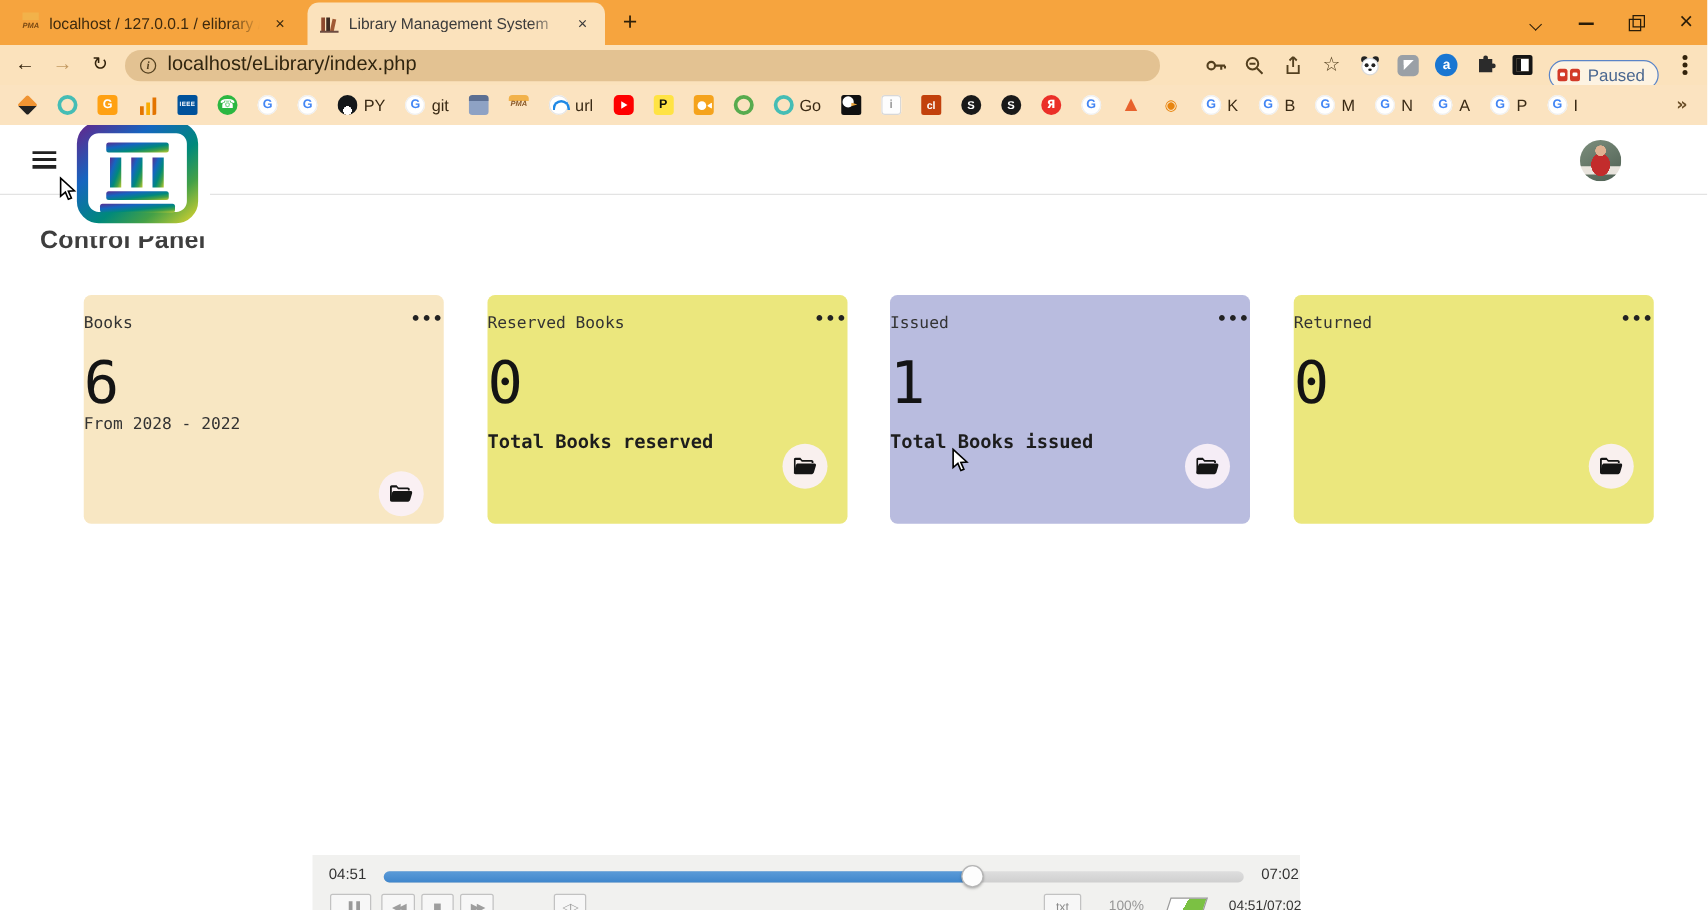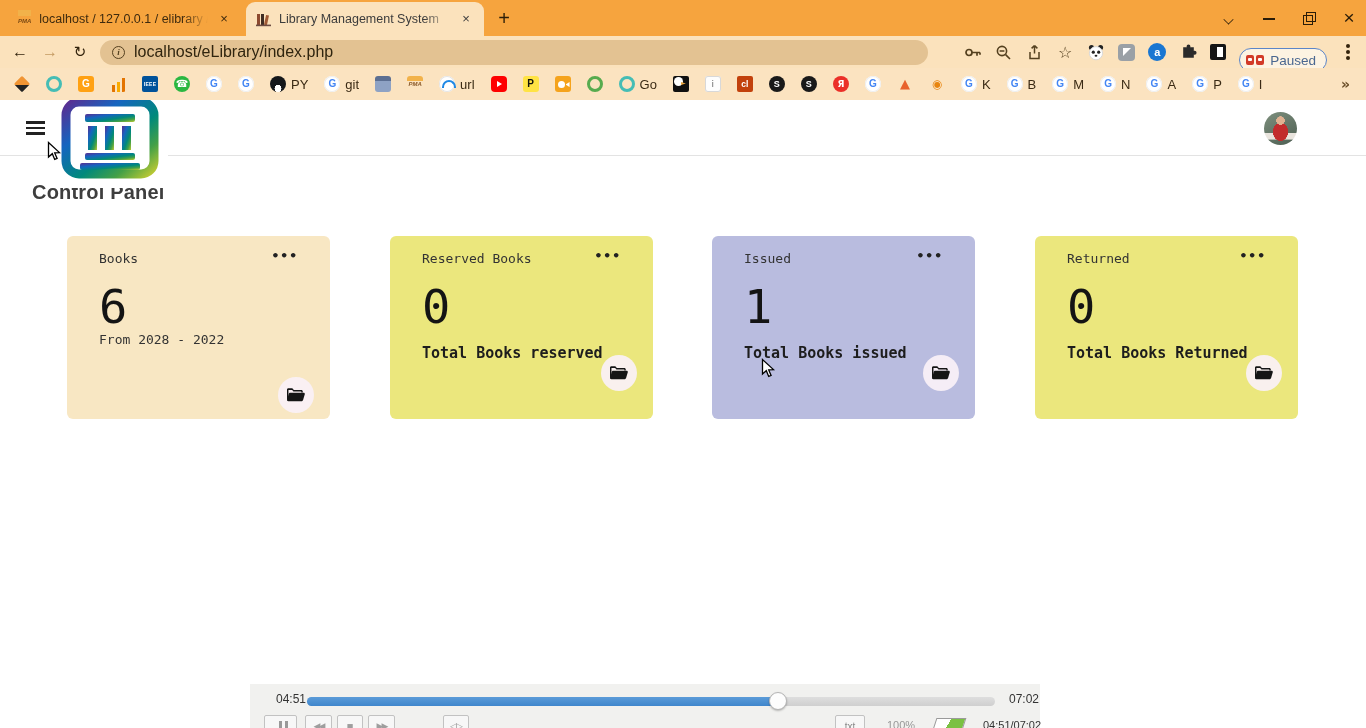--- a/index.html
+++ b/index.html
@@ -105,36 +105,36 @@
   .site-logo { position:absolute; left:52px; top:-6px; background:#fff; padding:4px 8px; z-index:2; }
   .site-avatar { position:absolute; left:1264px; top:12px; width:33px; height:33px; border-radius:50%; overflow:hidden;
     background:
       radial-gradient(circle at 50% 26%, #e0b191 0 14%, rgba(0,0,0,0) 15%),
       radial-gradient(ellipse at 50% 60%, #c22c2c 0 32%, rgba(0,0,0,0) 33%),
       linear-gradient(#e9e4dd 0 0) 0 80%/100% 20% no-repeat,
       linear-gradient(150deg,#7d8f7d,#4d5e52); }
   .page-title { position:absolute; left:32px; top:81px; font-size:20px; font-weight:700; color:#3e3e3e; letter-spacing:.2px; }
 
   
-  .card { position:absolute; top:136px; width:263px; height:183px; border-radius:6px; padding:15px 32px;
+  .card { position:absolute; top:136px; width:288px; height:183px; border-radius:6px; padding:15px 0;
     font-family:"DejaVu Sans Mono", monospace; color:#222; }
   .card-1 { left:67px; } .card-2 { left:390px; } .card-3 { left:712px; } .card-4 { left:1035px; }
   .card-head { display:flex; justify-content:space-between; align-items:flex-start; }
   .card-title { font-size:13px; color:#333; }
   .card-menu { font-size:13px; font-weight:700; letter-spacing:1px; color:#222; line-height:10px; }
   .card-num { font-size:47px; line-height:1; margin-top:17px; color:#141414; }
   .card-label { font-size:15px; font-weight:700; margin-top:14px; color:#1d1d1d; }
   .card-sub { font-size:13px; margin-top:2px; color:#333; }
   .folder-btn { position:absolute; right:16px; width:36px; height:36px; border-radius:50%;
     background:rgba(250,241,247,.92); display:flex; align-items:center; justify-content:center; }
   .folder-low { bottom:6px; } .folder-mid { bottom:28px; }
 
   
   .player { position:absolute; left:250px; top:584px; width:790px; height:62px; background:#f1f1ef; }
-  .pt-elapsed { position:absolute; left:13px; top:8px; font-size:12px; color:#333;margin-left:13px; }
+  .pt-elapsed { position:absolute; left:13px; top:8px; font-size:12px; color:#333; }
   .pt-duration { position:absolute; left:759px; top:8px; font-size:12px; color:#333; }
   .ptrack { position:absolute; left:57px; top:13px; width:688px; height:9px; border-radius:5px;
     background:linear-gradient(#dedede,#cfcfcf); }
   .pfill { position:absolute; left:0; top:0; height:9px; border-radius:5px; background:linear-gradient(#5b9bd8,#3f86cc); }
   .pthumb { position:absolute; left:519px; top:8px; width:18px; height:18px; border-radius:50%;
     background:#fdfdfd; border:1px solid #b5b5b5; box-shadow:0 1px 2px rgba(0,0,0,.25); }
   .pbtn { position:absolute; top:31px; height:24px; background:#f7f7f7; border:1px solid #c2c2c2; border-radius:2px;
     color:#9e9e9e; font-size:9px; line-height:21px; text-align:center; }
   .pb-pause { left:14px; width:33px; }
   .pb-pause::before { content:""; display:inline-block; width:3.5px; height:10px; background:#999; box-shadow:6px 0 0 #999; margin-top:5px; }
@@ -430,21 +430,20 @@
           </svg>
       </span>
     </div>
 
     <div class="card card-4" style="background: rgb(235, 231, 125);">
       <div class="card-head">
         <span class="card-title">Returned</span>
         <span class="card-menu">•••</span>
       </div>
       <div class="card-num">0</div>
-      <div class="card-label">Total Books Returned</div>
       <span class="folder-btn folder-mid">
         <svg width="18" height="18" viewBox="0 0 16 16" fill="#151515">
             <path d="M0 3.2C0 2.5.6 2 1.2 2h3.1c.3 0 .6.1.8.4l1 1.1h6.6c.7 0 1.3.6 1.3 1.2v1h-1.3V5c0-.1-.1-.2-.2-.2H5.7L4.6 3.5H1.5c-.1 0-.2.1-.2.2v7.2L0 13.6V3.2z"></path>
             <path d="M2.9 6h11.8c.8 0 1.3.7 1.1 1.4l-1.5 5.1c-.2.6-.8 1.1-1.4 1.1H1.2c-.8 0-1.3-.7-1.1-1.4l1.4-5.1C1.7 6.5 2.3 6 2.9 6z"></path>
           </svg>
       </span>
     </div>
 
     <div class="player">
       <span class="pt-elapsed">04:51</span>

